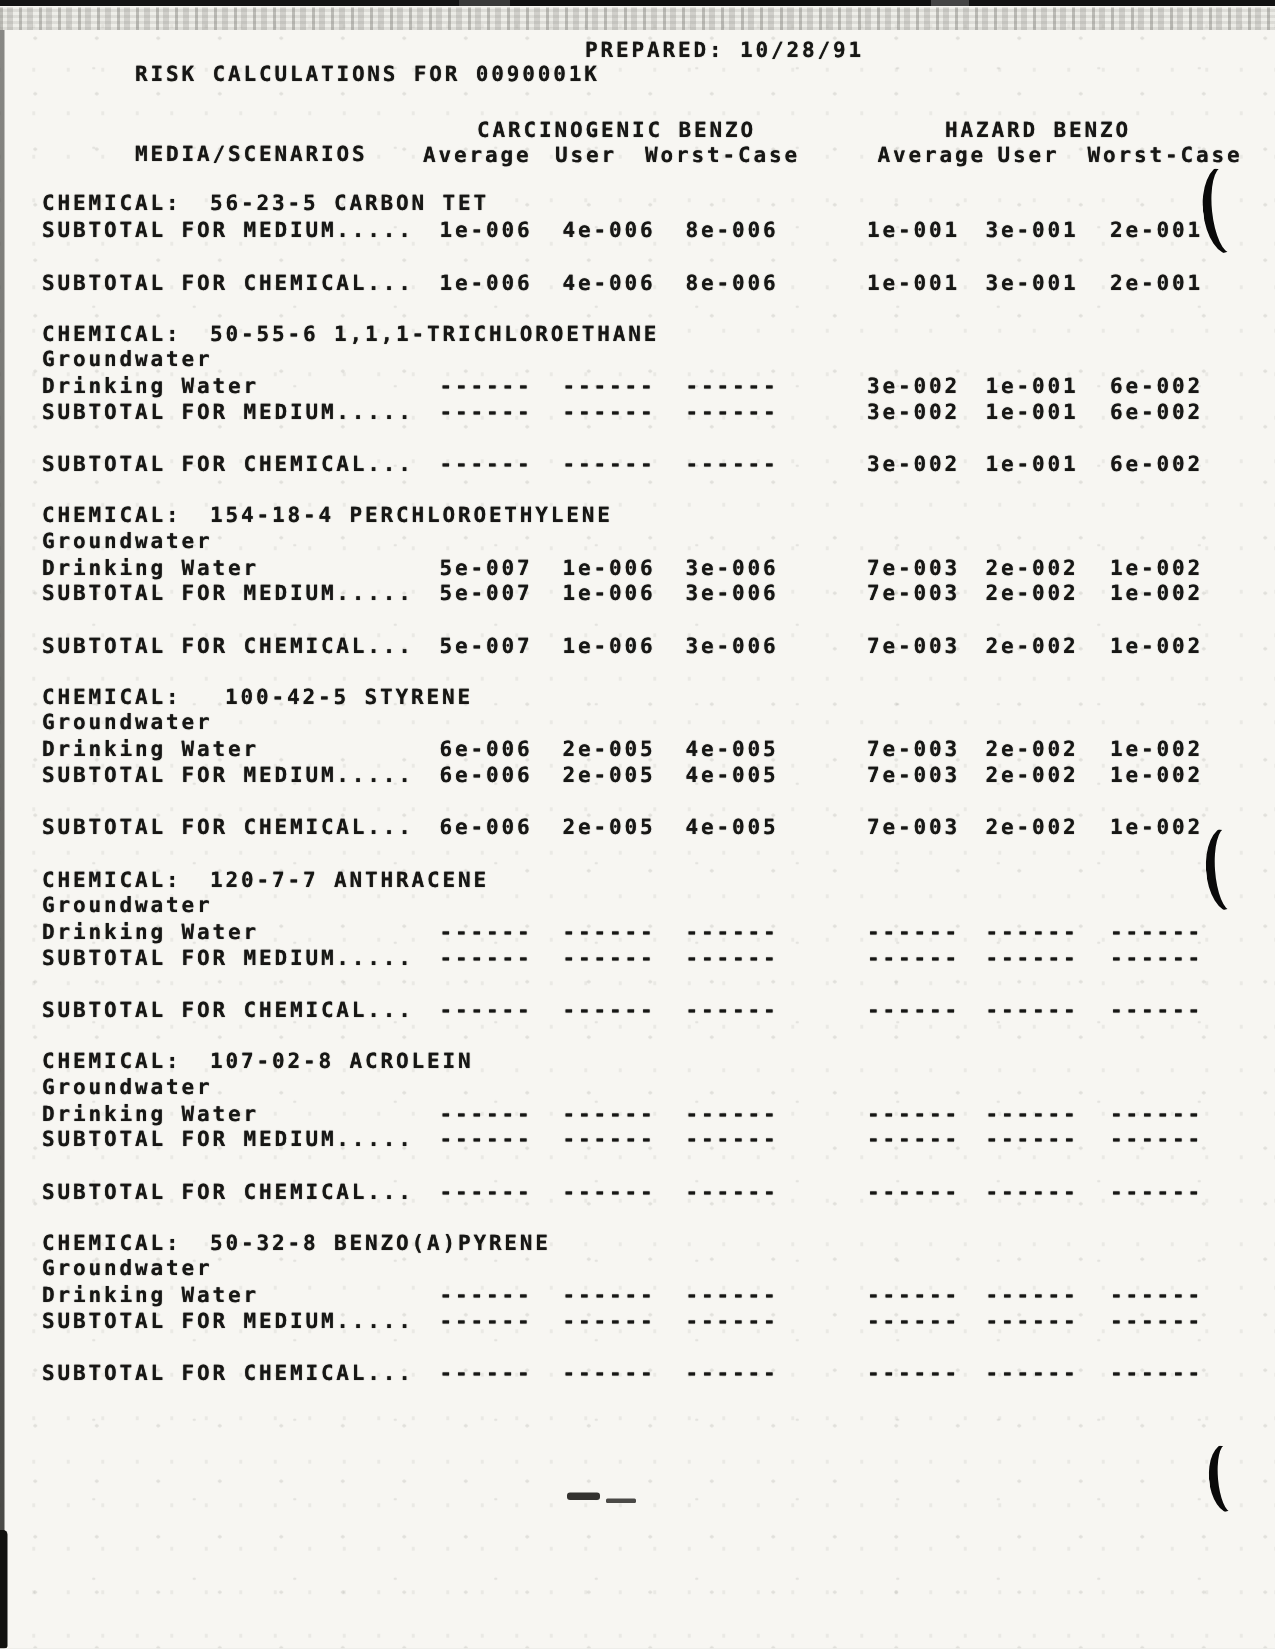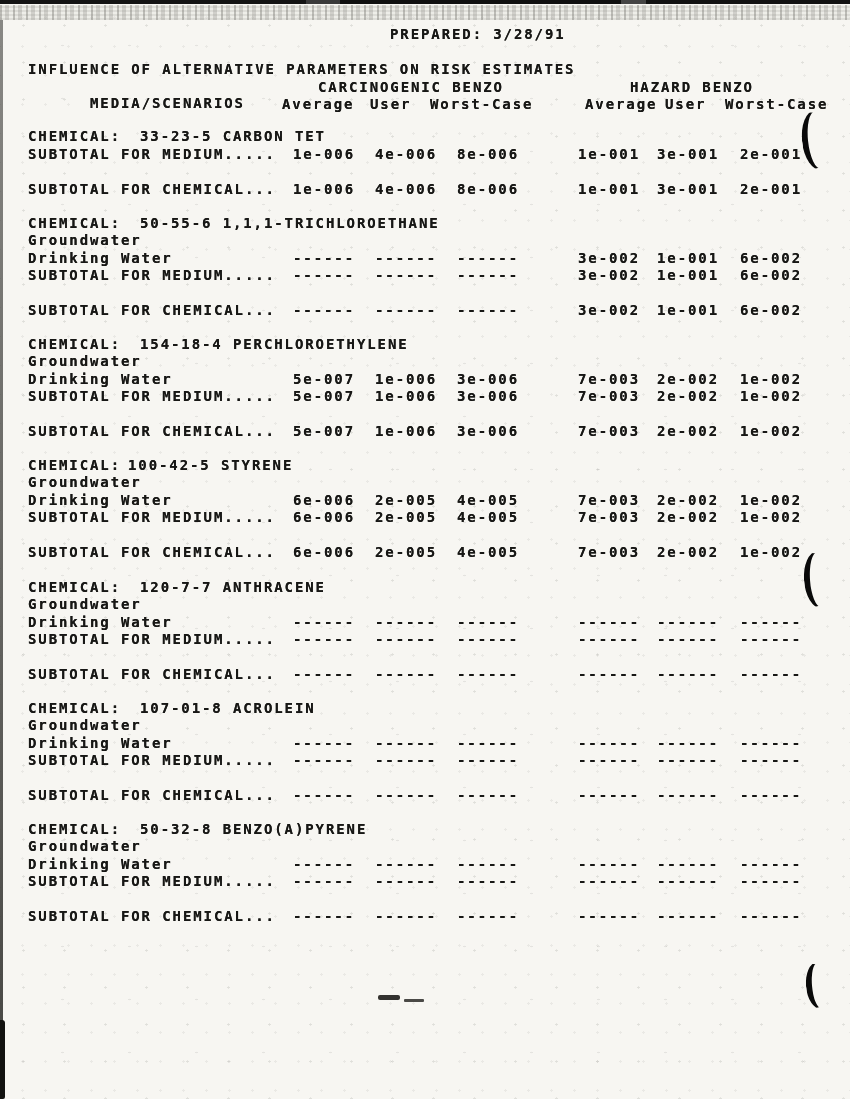--- a/index.html
+++ b/index.html
@@ -50,54 +50,54 @@
   <div class="noise-band"></div>
   <div class="left-edge"></div>
   <div class="left-blob"></div>
   <div class="crescent c1"></div>
   <div class="crescent c2"></div>
   <div class="crescent c3"></div>
   <div class="smudge"></div>
 
   <div class="doc">
     <div class="line" style="top:4px">
-      <span class="abs" style="left:362px">PREPARED: 3/28/91</span>
+      <span>RISK CALCULATIONS FOR 0090001K</span>
+      <span class="abs" style="left:362px">PREPARED: 10/28/91</span>
     </div>
-    <div class="line" style="top:39px">INFLUENCE OF ALTERNATIVE PARAMETERS ON RISK ESTIMATES</div>
     <div class="line" style="top:57px">
       <span>MEDIA/SCENARIOS</span>
       <span class="abs" style="left:290px">CARCINOGENIC BENZO</span>
       <span class="abs" style="left:602px">HAZARD BENZO</span>
     </div>
     <div class="line" style="top:74px" id="subheaders"><span class="abs" style="left: 254px;">Average</span><span class="abs" style="left: 342px;">User</span><span class="abs" style="left: 402px;">Worst-Case</span><span class="abs" style="left: 557px;">Average</span><span class="abs" style="left: 637px;">User</span><span class="abs" style="left: 697px;">Worst-Case</span></div>
     <div id="blocks">
-        <div class="line" style="top: 106px;"><span>CHEMICAL:</span><span class="abs" style="left: 112px;">33-23-5 CARBON TET</span></div>
+        <div class="line" style="top: 106px;"><span>CHEMICAL:</span><span class="abs" style="left: 112px;">56-23-5 CARBON TET</span></div>
         <div class="line" style="top: 124px;"><span>SUBTOTAL FOR MEDIUM.....</span><span class="abs" style="left: 265px;">1e-006</span><span class="abs" style="left: 347px;">4e-006</span><span class="abs" style="left: 429px;">8e-006</span><span class="abs" style="left: 550px;">1e-001</span><span class="abs" style="left: 629px;">3e-001</span><span class="abs" style="left: 712px;">2e-001</span></div>
         <div class="line" style="top: 159px;"><span>SUBTOTAL FOR CHEMICAL...</span><span class="abs" style="left: 265px;">1e-006</span><span class="abs" style="left: 347px;">4e-006</span><span class="abs" style="left: 429px;">8e-006</span><span class="abs" style="left: 550px;">1e-001</span><span class="abs" style="left: 629px;">3e-001</span><span class="abs" style="left: 712px;">2e-001</span></div>
         <div class="line" style="top: 193px;"><span>CHEMICAL:</span><span class="abs" style="left: 112px;">50-55-6 1,1,1-TRICHLOROETHANE</span></div>
         <div class="line" style="top: 210px;"><span>Groundwater</span></div>
         <div class="line" style="top: 228px;"><span>Drinking Water</span><span class="abs" style="left: 265px;">------</span><span class="abs" style="left: 347px;">------</span><span class="abs" style="left: 429px;">------</span><span class="abs" style="left: 550px;">3e-002</span><span class="abs" style="left: 629px;">1e-001</span><span class="abs" style="left: 712px;">6e-002</span></div>
         <div class="line" style="top: 245px;"><span>SUBTOTAL FOR MEDIUM.....</span><span class="abs" style="left: 265px;">------</span><span class="abs" style="left: 347px;">------</span><span class="abs" style="left: 429px;">------</span><span class="abs" style="left: 550px;">3e-002</span><span class="abs" style="left: 629px;">1e-001</span><span class="abs" style="left: 712px;">6e-002</span></div>
         <div class="line" style="top: 280px;"><span>SUBTOTAL FOR CHEMICAL...</span><span class="abs" style="left: 265px;">------</span><span class="abs" style="left: 347px;">------</span><span class="abs" style="left: 429px;">------</span><span class="abs" style="left: 550px;">3e-002</span><span class="abs" style="left: 629px;">1e-001</span><span class="abs" style="left: 712px;">6e-002</span></div>
         <div class="line" style="top: 314px;"><span>CHEMICAL:</span><span class="abs" style="left: 112px;">154-18-4 PERCHLOROETHYLENE</span></div>
         <div class="line" style="top: 331px;"><span>Groundwater</span></div>
         <div class="line" style="top: 349px;"><span>Drinking Water</span><span class="abs" style="left: 265px;">5e-007</span><span class="abs" style="left: 347px;">1e-006</span><span class="abs" style="left: 429px;">3e-006</span><span class="abs" style="left: 550px;">7e-003</span><span class="abs" style="left: 629px;">2e-002</span><span class="abs" style="left: 712px;">1e-002</span></div>
         <div class="line" style="top: 366px;"><span>SUBTOTAL FOR MEDIUM.....</span><span class="abs" style="left: 265px;">5e-007</span><span class="abs" style="left: 347px;">1e-006</span><span class="abs" style="left: 429px;">3e-006</span><span class="abs" style="left: 550px;">7e-003</span><span class="abs" style="left: 629px;">2e-002</span><span class="abs" style="left: 712px;">1e-002</span></div>
         <div class="line" style="top: 401px;"><span>SUBTOTAL FOR CHEMICAL...</span><span class="abs" style="left: 265px;">5e-007</span><span class="abs" style="left: 347px;">1e-006</span><span class="abs" style="left: 429px;">3e-006</span><span class="abs" style="left: 550px;">7e-003</span><span class="abs" style="left: 629px;">2e-002</span><span class="abs" style="left: 712px;">1e-002</span></div>
-        <div class="line" style="top: 435px;"><span>CHEMICAL:</span><span class="abs" style="left: 100px;">100-42-5 STYRENE</span></div>
+        <div class="line" style="top: 435px;"><span>CHEMICAL:</span><span class="abs" style="left: 122px;">100-42-5 STYRENE</span></div>
         <div class="line" style="top: 452px;"><span>Groundwater</span></div>
         <div class="line" style="top: 470px;"><span>Drinking Water</span><span class="abs" style="left: 265px;">6e-006</span><span class="abs" style="left: 347px;">2e-005</span><span class="abs" style="left: 429px;">4e-005</span><span class="abs" style="left: 550px;">7e-003</span><span class="abs" style="left: 629px;">2e-002</span><span class="abs" style="left: 712px;">1e-002</span></div>
         <div class="line" style="top: 487px;"><span>SUBTOTAL FOR MEDIUM.....</span><span class="abs" style="left: 265px;">6e-006</span><span class="abs" style="left: 347px;">2e-005</span><span class="abs" style="left: 429px;">4e-005</span><span class="abs" style="left: 550px;">7e-003</span><span class="abs" style="left: 629px;">2e-002</span><span class="abs" style="left: 712px;">1e-002</span></div>
         <div class="line" style="top: 522px;"><span>SUBTOTAL FOR CHEMICAL...</span><span class="abs" style="left: 265px;">6e-006</span><span class="abs" style="left: 347px;">2e-005</span><span class="abs" style="left: 429px;">4e-005</span><span class="abs" style="left: 550px;">7e-003</span><span class="abs" style="left: 629px;">2e-002</span><span class="abs" style="left: 712px;">1e-002</span></div>
         <div class="line" style="top: 557px;"><span>CHEMICAL:</span><span class="abs" style="left: 112px;">120-7-7 ANTHRACENE</span></div>
         <div class="line" style="top: 574px;"><span>Groundwater</span></div>
         <div class="line" style="top: 592px;"><span>Drinking Water</span><span class="abs" style="left: 265px;">------</span><span class="abs" style="left: 347px;">------</span><span class="abs" style="left: 429px;">------</span><span class="abs" style="left: 550px;">------</span><span class="abs" style="left: 629px;">------</span><span class="abs" style="left: 712px;">------</span></div>
         <div class="line" style="top: 609px;"><span>SUBTOTAL FOR MEDIUM.....</span><span class="abs" style="left: 265px;">------</span><span class="abs" style="left: 347px;">------</span><span class="abs" style="left: 429px;">------</span><span class="abs" style="left: 550px;">------</span><span class="abs" style="left: 629px;">------</span><span class="abs" style="left: 712px;">------</span></div>
         <div class="line" style="top: 644px;"><span>SUBTOTAL FOR CHEMICAL...</span><span class="abs" style="left: 265px;">------</span><span class="abs" style="left: 347px;">------</span><span class="abs" style="left: 429px;">------</span><span class="abs" style="left: 550px;">------</span><span class="abs" style="left: 629px;">------</span><span class="abs" style="left: 712px;">------</span></div>
-        <div class="line" style="top: 678px;"><span>CHEMICAL:</span><span class="abs" style="left: 112px;">107-01-8 ACROLEIN</span></div>
+        <div class="line" style="top: 678px;"><span>CHEMICAL:</span><span class="abs" style="left: 112px;">107-02-8 ACROLEIN</span></div>
         <div class="line" style="top: 695px;"><span>Groundwater</span></div>
         <div class="line" style="top: 713px;"><span>Drinking Water</span><span class="abs" style="left: 265px;">------</span><span class="abs" style="left: 347px;">------</span><span class="abs" style="left: 429px;">------</span><span class="abs" style="left: 550px;">------</span><span class="abs" style="left: 629px;">------</span><span class="abs" style="left: 712px;">------</span></div>
         <div class="line" style="top: 730px;"><span>SUBTOTAL FOR MEDIUM.....</span><span class="abs" style="left: 265px;">------</span><span class="abs" style="left: 347px;">------</span><span class="abs" style="left: 429px;">------</span><span class="abs" style="left: 550px;">------</span><span class="abs" style="left: 629px;">------</span><span class="abs" style="left: 712px;">------</span></div>
         <div class="line" style="top: 765px;"><span>SUBTOTAL FOR CHEMICAL...</span><span class="abs" style="left: 265px;">------</span><span class="abs" style="left: 347px;">------</span><span class="abs" style="left: 429px;">------</span><span class="abs" style="left: 550px;">------</span><span class="abs" style="left: 629px;">------</span><span class="abs" style="left: 712px;">------</span></div>
         <div class="line" style="top: 799px;"><span>CHEMICAL:</span><span class="abs" style="left: 112px;">50-32-8 BENZO(A)PYRENE</span></div>
         <div class="line" style="top: 816px;"><span>Groundwater</span></div>
         <div class="line" style="top: 834px;"><span>Drinking Water</span><span class="abs" style="left: 265px;">------</span><span class="abs" style="left: 347px;">------</span><span class="abs" style="left: 429px;">------</span><span class="abs" style="left: 550px;">------</span><span class="abs" style="left: 629px;">------</span><span class="abs" style="left: 712px;">------</span></div>
         <div class="line" style="top: 851px;"><span>SUBTOTAL FOR MEDIUM.....</span><span class="abs" style="left: 265px;">------</span><span class="abs" style="left: 347px;">------</span><span class="abs" style="left: 429px;">------</span><span class="abs" style="left: 550px;">------</span><span class="abs" style="left: 629px;">------</span><span class="abs" style="left: 712px;">------</span></div>
         <div class="line" style="top: 886px;"><span>SUBTOTAL FOR CHEMICAL...</span><span class="abs" style="left: 265px;">------</span><span class="abs" style="left: 347px;">------</span><span class="abs" style="left: 429px;">------</span><span class="abs" style="left: 550px;">------</span><span class="abs" style="left: 629px;">------</span><span class="abs" style="left: 712px;">------</span></div>
       </div>

